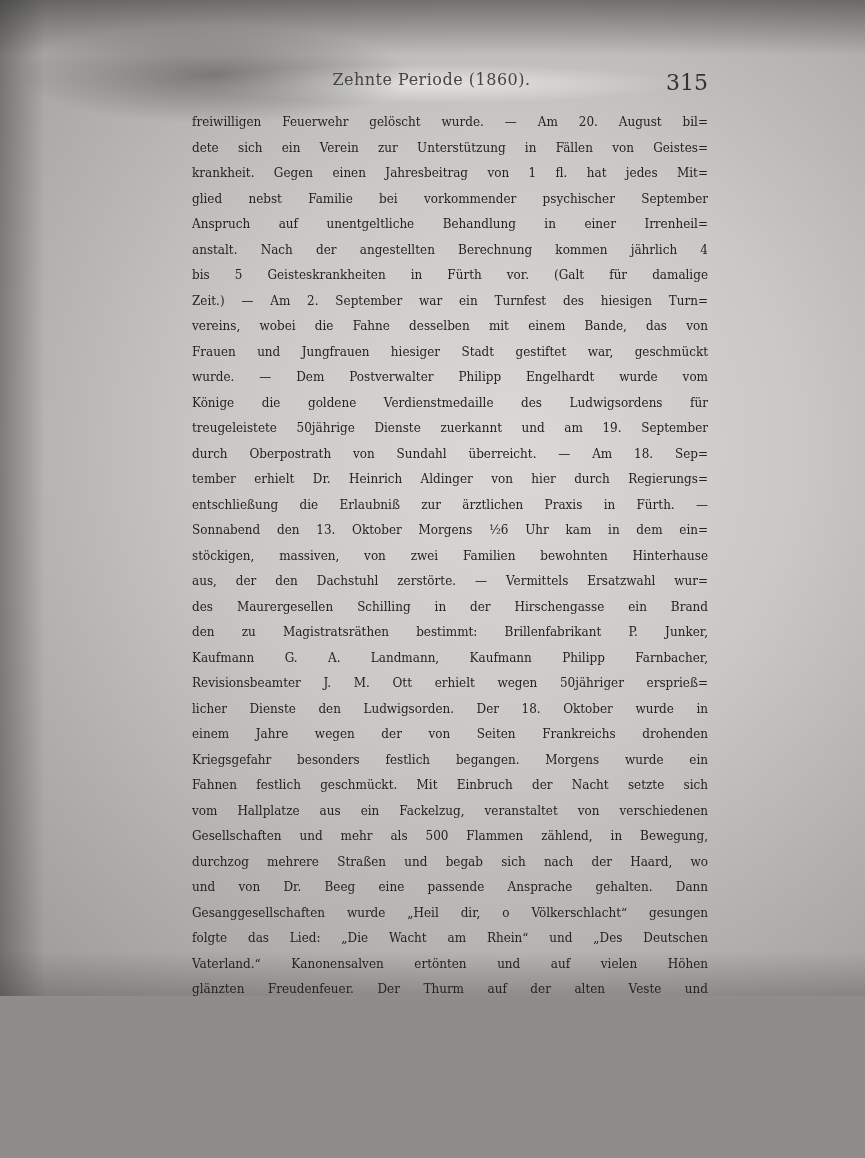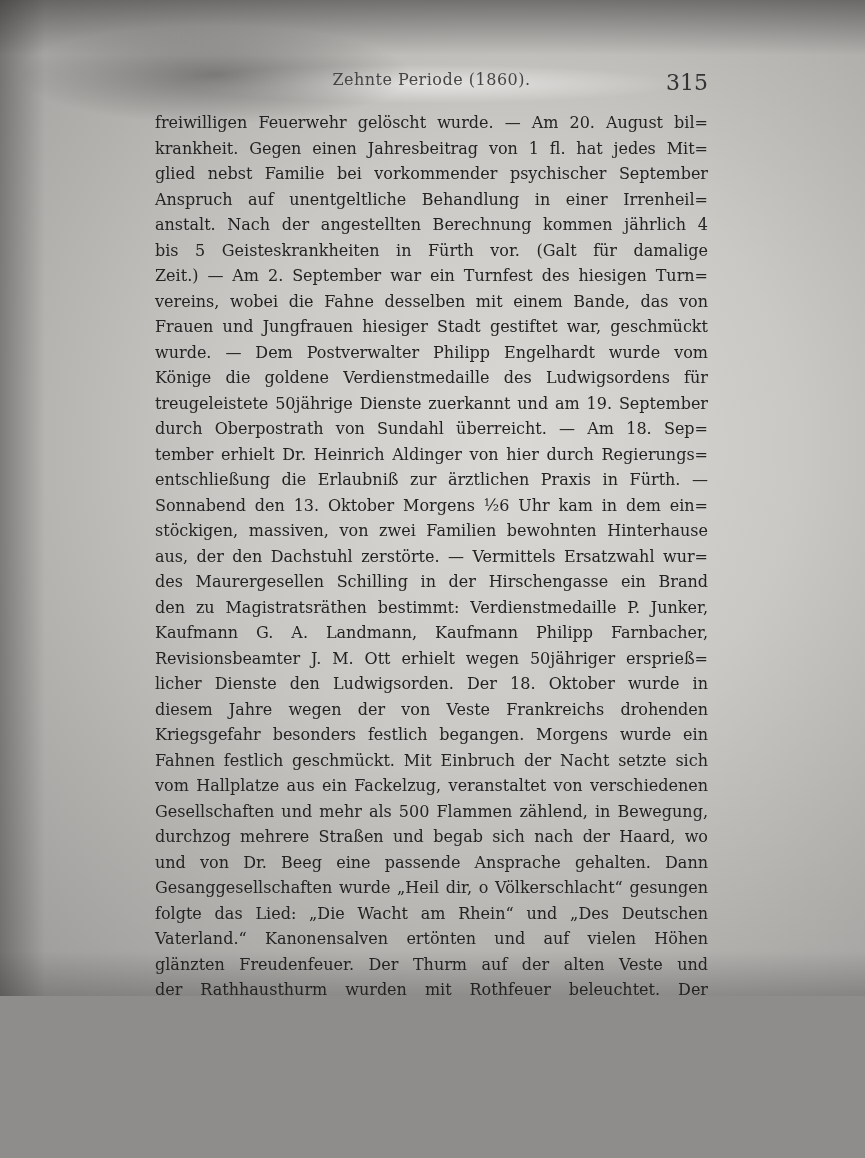--- a/index.html
+++ b/index.html
@@ -38,64 +38,66 @@
   }
   .page-number {
     position: absolute;
     right: 0;
     top: 0;
     font-size: 22px;
     color: #333333;
   }
   .body-text {
     margin-top: 16px;
-    font-size: 16px;
+    font-size: 12px;
     line-height: 25.5px;
+    margin-left: 37px;
   }
   .line {
     text-align: justify;
     text-align-last: justify;
     white-space: normal;
     color: #232323;
   }
 </style>
 </head>
 <body>
 
 <div class="scan">
   <div class="content">
     <div class="header">
       <span class="running-title">Zehnte Periode (1860).</span>
       <span class="page-number">315</span>
     </div>
     <div class="body-text">
         <div class="line">freiwilligen Feuerwehr gelöscht wurde. — Am 20. August bil=</div>
+        <div class="line">dete sich ein Verein zur Unterstützung in Fällen von Geistes=</div>
         <div class="line">krankheit. Gegen einen Jahresbeitrag von 1 fl. hat jedes Mit=</div>
         <div class="line">glied nebst Familie bei vorkommender psychischer September</div>
         <div class="line">Anspruch auf unentgeltliche Behandlung in einer Irrenheil=</div>
         <div class="line">anstalt. Nach der angestellten Berechnung kommen jährlich 4</div>
         <div class="line">bis 5 Geisteskrankheiten in Fürth vor. (Galt für damalige</div>
         <div class="line">Zeit.) — Am 2. September war ein Turnfest des hiesigen Turn=</div>
         <div class="line">vereins, wobei die Fahne desselben mit einem Bande, das von</div>
         <div class="line">Frauen und Jungfrauen hiesiger Stadt gestiftet war, geschmückt</div>
         <div class="line">wurde. — Dem Postverwalter Philipp Engelhardt wurde vom</div>
         <div class="line">Könige die goldene Verdienstmedaille des Ludwigsordens für</div>
         <div class="line">treugeleistete 50jährige Dienste zuerkannt und am 19. September</div>
         <div class="line">durch Oberpostrath von Sundahl überreicht. — Am 18. Sep=</div>
         <div class="line">tember erhielt Dr. Heinrich Aldinger von hier durch Regierungs=</div>
         <div class="line">entschließung die Erlaubniß zur ärztlichen Praxis in Fürth. —</div>
         <div class="line">Sonnabend den 13. Oktober Morgens ½6 Uhr kam in dem ein=</div>
         <div class="line">stöckigen, massiven, von zwei Familien bewohnten Hinterhause</div>
         <div class="line">aus, der den Dachstuhl zerstörte. — Vermittels Ersatzwahl wur=</div>
         <div class="line">des Maurergesellen Schilling in der Hirschengasse ein Brand</div>
-        <div class="line">den zu Magistratsräthen bestimmt: Verdienstmedaille P. Junker,</div>
+        <div class="line">den zu Magistratsräthen bestimmt: Brillenfabrikant P. Junker,</div>
         <div class="line">Kaufmann G. A. Landmann, Kaufmann Philipp Farnbacher,</div>
         <div class="line">Revisionsbeamter J. M. Ott erhielt wegen 50jähriger ersprieß=</div>
         <div class="line">licher Dienste den Ludwigsorden. Der 18. Oktober wurde in</div>
-        <div class="line">diesem Jahre wegen der von Veste Frankreichs drohenden</div>
+        <div class="line">einem Jahre wegen der von Seiten Frankreichs drohenden</div>
         <div class="line">Kriegsgefahr besonders festlich begangen. Morgens wurde ein</div>
         <div class="line">Fahnen festlich geschmückt. Mit Einbruch der Nacht setzte sich</div>
         <div class="line">vom Hallplatze aus ein Fackelzug, veranstaltet von verschiedenen</div>
         <div class="line">Gesellschaften und mehr als 500 Flammen zählend, in Bewegung,</div>
         <div class="line">durchzog mehrere Straßen und begab sich nach der Haard, wo</div>
         <div class="line">und von Dr. Beeg eine passende Ansprache gehalten. Dann</div>
         <div class="line">Gesanggesellschaften wurde „Heil dir, o Völkerschlacht“ gesungen</div>
         <div class="line">folgte das Lied: „Die Wacht am Rhein“ und „Des Deutschen</div>
         <div class="line">Vaterland.“ Kanonensalven ertönten und auf vielen Höhen</div>
         <div class="line">glänzten Freudenfeuer. Der Thurm auf der alten Veste und</div>

